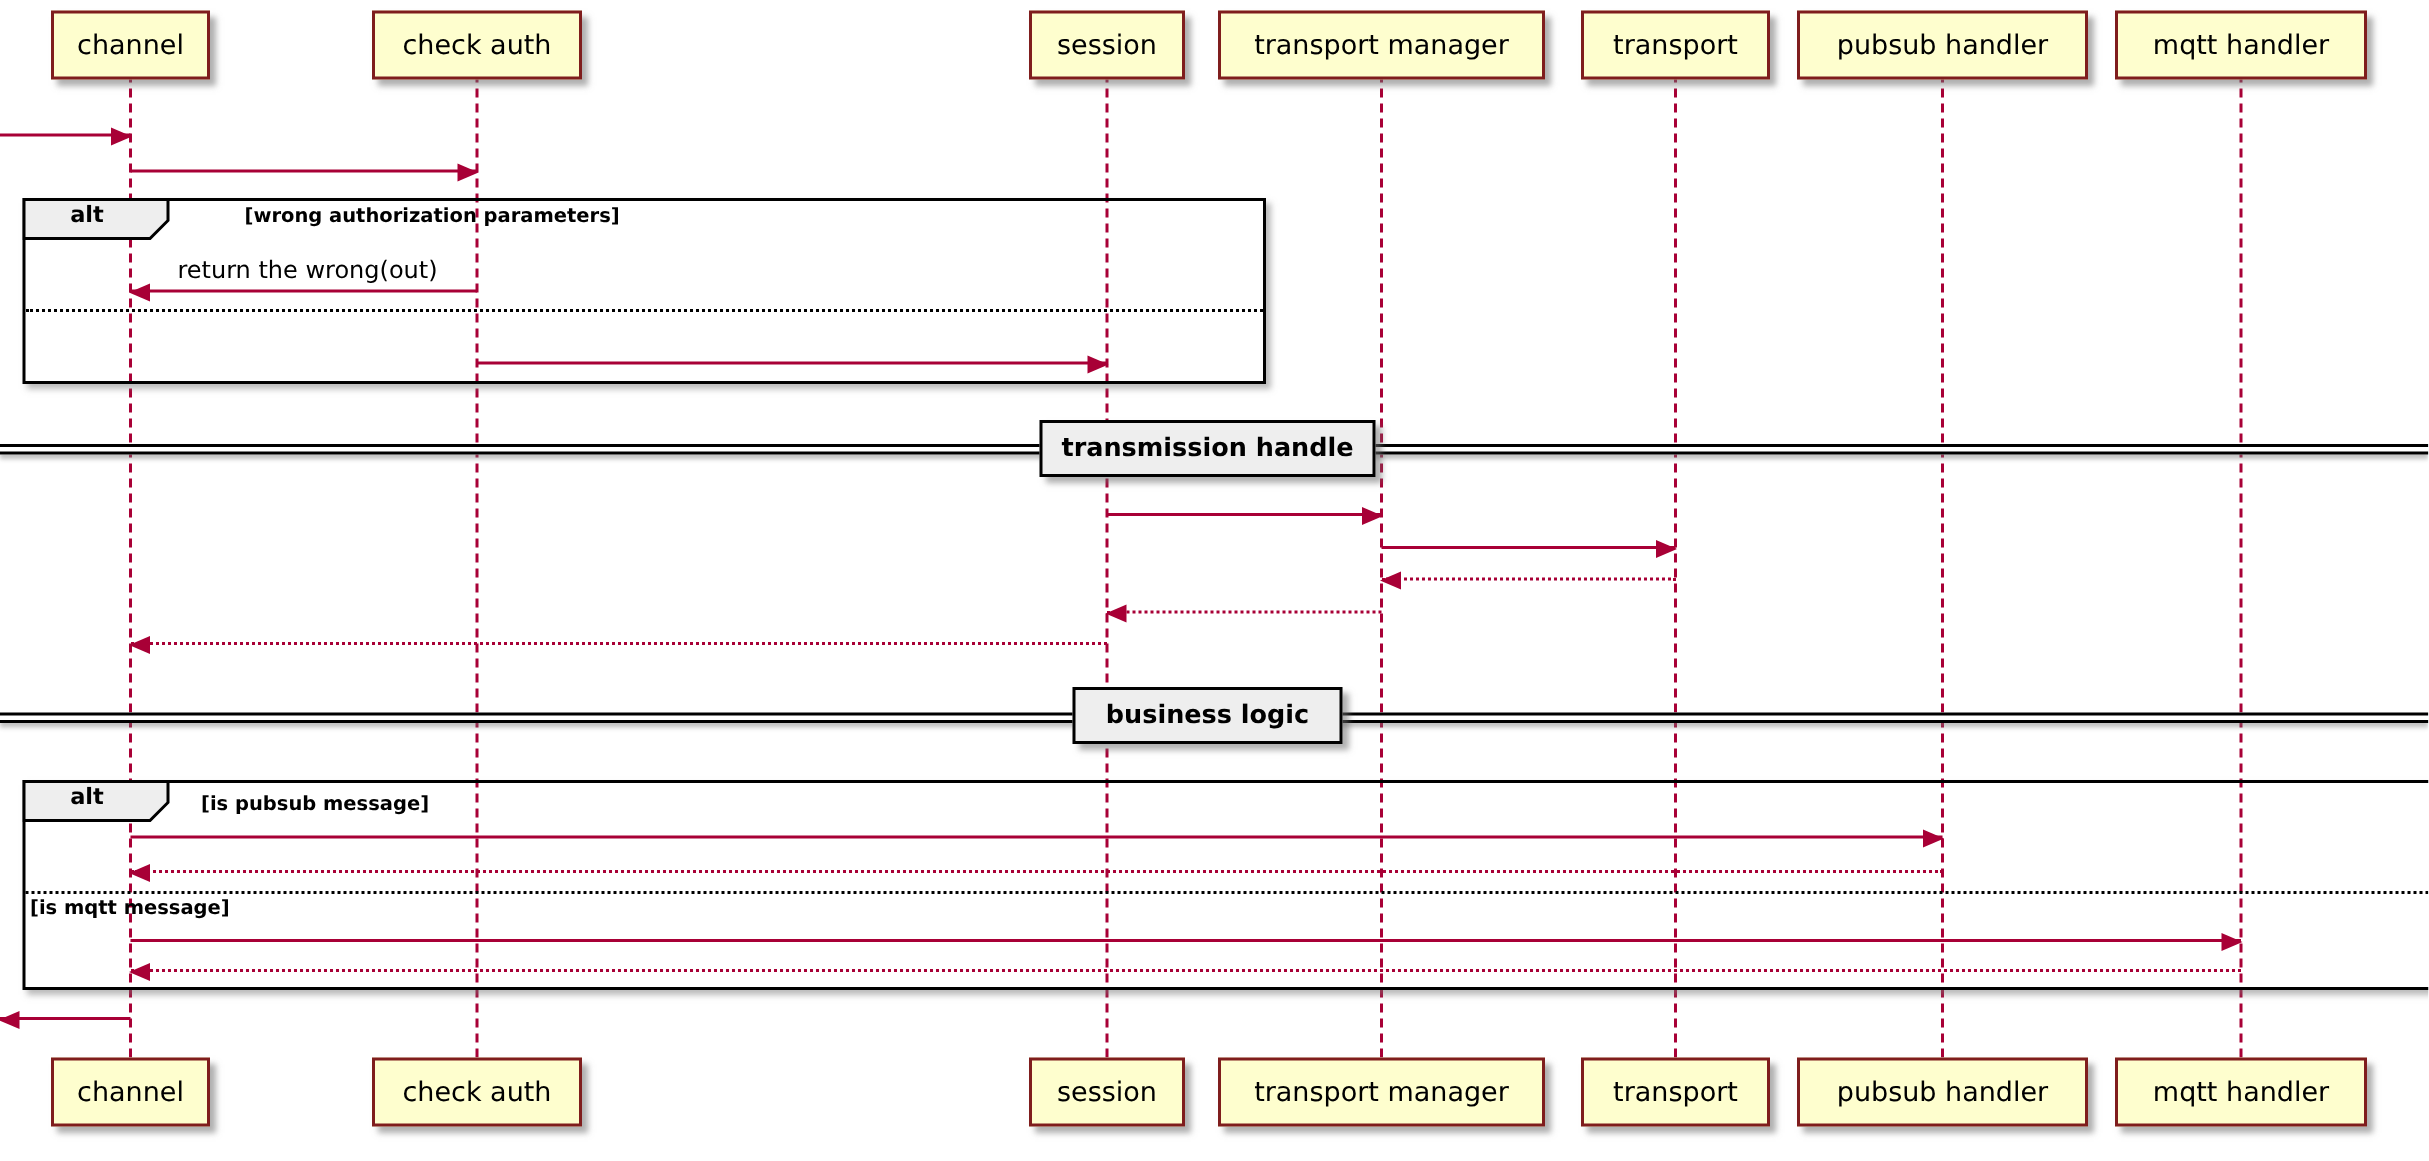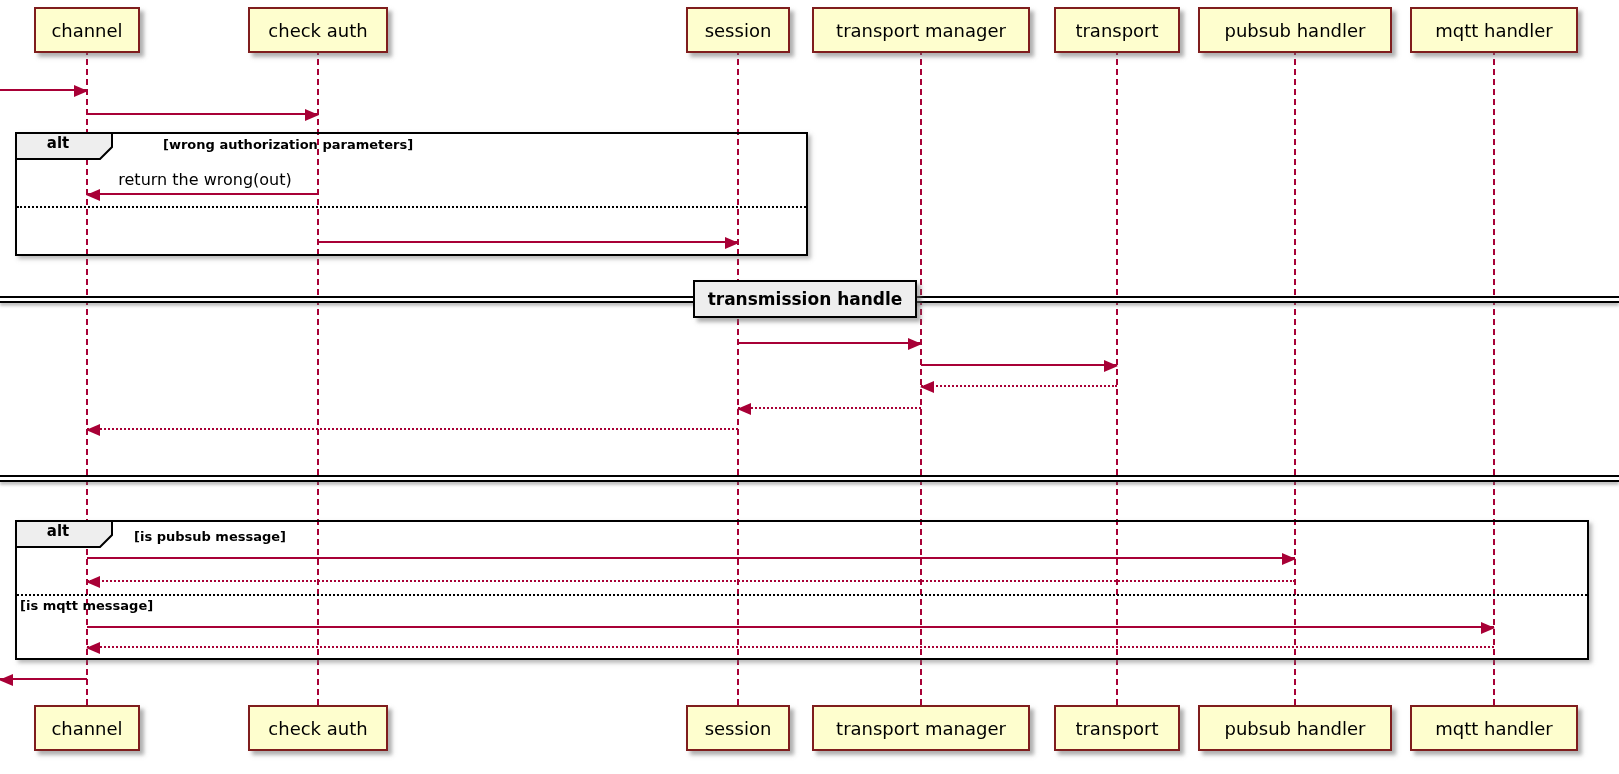--- a/index.html
+++ b/index.html
@@ -14,21 +14,21 @@
     font-size:18px;white-space:nowrap;z-index:5;
   }
   .lifeline{position:absolute;width:0;border-left:2px dashed #A80036;z-index:1;}
   .msg{position:absolute;height:0;border-top:2px solid #A80036;z-index:4;}
   .msg.dotted{border-top-style:dotted;}
   .ah{position:absolute;width:0;height:0;top:-6px;}
   .ah.r{right:-1px;border-left:14px solid #A80036;border-top:6px solid transparent;border-bottom:6px solid transparent;}
   .ah.l{left:-1px;border-right:14px solid #A80036;border-top:6px solid transparent;border-bottom:6px solid transparent;}
   .msg-label{position:absolute;font-size:16px;white-space:nowrap;text-align:center;z-index:4;}
   .frame{position:absolute;border:2px solid #000;background:transparent;
-    box-shadow:3px 3px 4px rgba(120,120,120,0.5);z-index:3;}
+    box-shadow:3px 3px 4px rgba(120,120,120,0.5);z-index:3;padding-left:36px;}
   .frame-label{position:absolute;left:-2px;top:-2px;width:99px;height:28px;z-index:4;}
   .frame-label svg{position:absolute;left:0;top:0;}
   .frame-label span{position:absolute;left:0;top:2px;width:86px;text-align:center;
     font-weight:bold;font-size:15px;}
   .frame-divider{position:absolute;left:0;right:0;height:0;border-top:2px dotted #000;z-index:3;}
   .guard{position:absolute;font-weight:bold;font-size:13px;white-space:nowrap;z-index:4;}
   .section-line{position:absolute;left:0;width:1619px;height:3px;background:#fff;
     border-top:2px solid #000;border-bottom:2px solid #000;
     box-shadow:0 3px 3px rgba(120,120,120,0.45);z-index:5;}
   .section-box{position:absolute;background:#EEEEEE;border:2px solid #000;
@@ -106,20 +106,21 @@
     <span class="ah l"></span>
   </div>
   <div class="msg dotted" style="left:738px;width:183px;top:407px;">
     <span class="ah l"></span>
   </div>
   <div class="msg dotted" style="left:87px;width:651px;top:428px;">
     <span class="ah l"></span>
   </div>
 
   <div class="section-line" style="top:475px;"></div>
+  <div class="section-box" style="left:715px;top:458px;width:176px;height:34px;">business logic</div>
 
   <div class="frame" style="left:15px;top:520px;width:1570px;height:136px;">
     <div class="frame-label">
       <svg width="99" height="28">
         <polygon points="1,1 97,1 97,15 85,27 1,27" fill="#EEEEEE" stroke="#000000" stroke-width="2"></polygon>
       </svg>
       <span>alt</span>
     </div>
     <div class="frame-divider" style="top:72px;"></div>
   </div>

